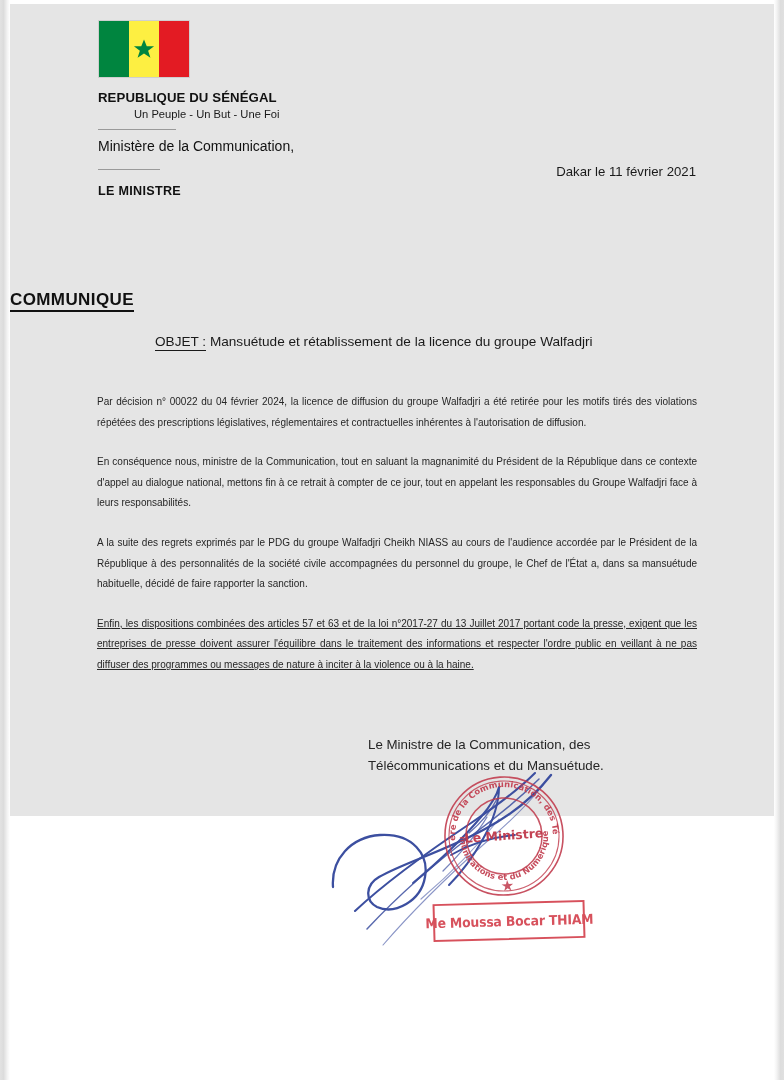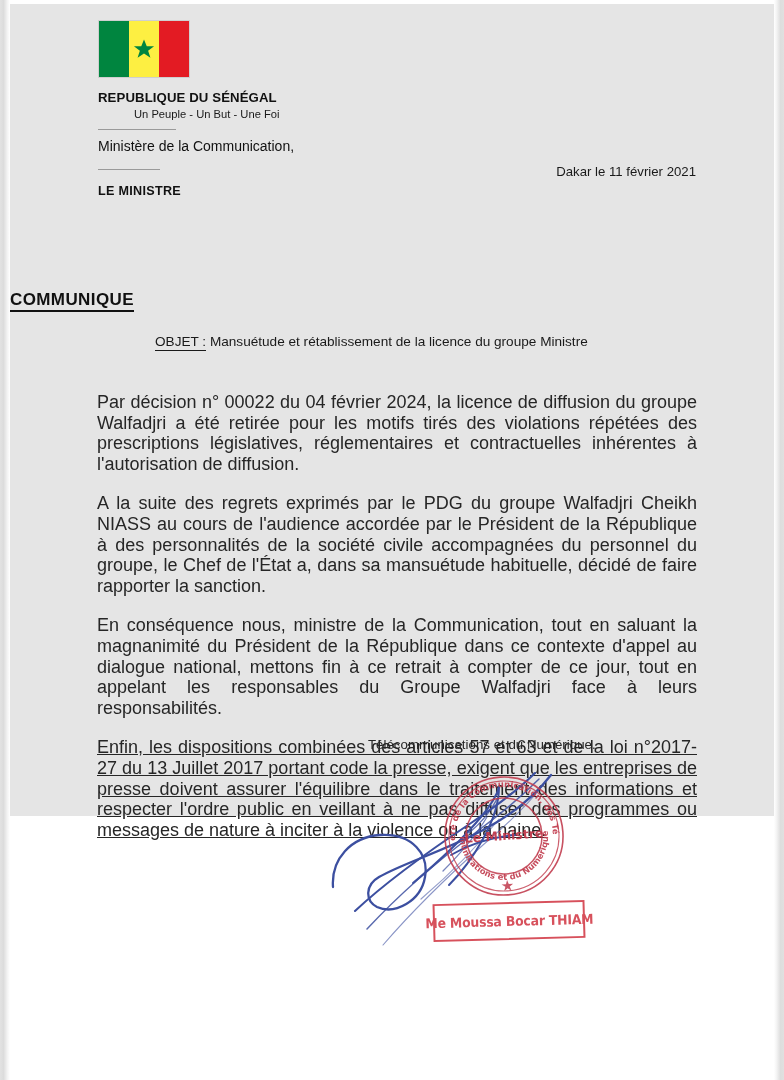--- a/index.html
+++ b/index.html
@@ -161,21 +161,21 @@
   }
 
   
   .body-block {
     position: absolute;
     left: 87px;
     top: 388px;
     width: 600px;
   }
   .para {
-    font-size: 18px;
+    font-size: 10px;
     line-height: 20.6px;
     color: #262626;
     text-align: justify;
     text-justify: inter-word;
     margin: 0 0 19px 0;
   }
   .para:last-child { margin-bottom: 0; text-decoration: underline; }
 
   
   .sig-text {
@@ -269,32 +269,33 @@
     <div class="le-ministre">LE MINISTRE</div>
   </div>
 
   <div class="date-line">Dakar le 11 février 2021</div>
 
   <div class="communique">
     <span>COMMUNIQUE</span>
   </div>
 
   <div class="objet">
-    <span class="lbl">OBJET :</span><span>&nbsp;</span><span>Mansuétude et rétablissement de la licence du groupe Ministre</span>
+    <span class="lbl">OBJET :</span><span>&nbsp;</span><span>Mansuétude et rétablissement de la licence du groupe Walfadjri</span>
   </div>
 
   <div class="body-block">
     <p class="para">Par décision n° 00022 du 04 février 2024, la licence de diffusion du groupe Walfadjri a été retirée pour les motifs tirés des violations répétées des prescriptions législatives, réglementaires et contractuelles inhérentes à l'autorisation de diffusion.</p>
+    <p class="para">En conséquence nous, ministre de la Communication, tout en saluant la magnanimité du Président de la République dans ce contexte d'appel au dialogue national, mettons fin à ce retrait à compter de ce jour, tout en appelant les responsables du Groupe Walfadjri face à leurs responsabilités.</p>
     <p class="para">A la suite des regrets exprimés par le PDG du groupe Walfadjri Cheikh NIASS au cours de l'audience accordée par le Président de la République à des personnalités de la société civile accompagnées du personnel du groupe, le Chef de l'État a, dans sa mansuétude habituelle, décidé de faire rapporter la sanction.</p>
-    <p class="para">En conséquence nous, ministre de la Communication, tout en saluant la magnanimité du Président de la République dans ce contexte d'appel au dialogue national, mettons fin à ce retrait à compter de ce jour, tout en appelant les responsables du Groupe Walfadjri face à leurs responsabilités.</p>
     <p class="para">Enfin, les dispositions combinées des articles 57 et 63 et de la loi n°2017-27 du 13 Juillet 2017 portant code la presse, exigent que les entreprises de presse doivent assurer l'équilibre dans le traitement des informations et respecter l'ordre public en veillant à ne pas diffuser des programmes ou messages de nature à inciter à la violence ou à la haine.</p>
   </div>
 
   <div class="sig-text">
-    <div class="last">Télécommunications et du Numérique.</div>
+    <div>Le Ministre de la Communication, des</div>
+    <div class="last">Télécommunications et du Mansuétude.</div>
   </div>
 
   <div class="sig-area">
     <svg width="300" height="200" viewBox="0 0 300 200">
       <g fill="none" stroke="#3c4fa0" stroke-linecap="round" stroke-linejoin="round">
         <path d="M8,128 C6,100 26,78 55,76 C88,74 104,96 100,118
                  C96,142 70,156 52,148 C40,142 40,126 54,118
                  C78,104 120,92 160,70 C190,54 212,34 226,16" stroke-width="2.3"></path>
         <path d="M30,152 C62,122 104,92 146,64 C176,44 196,28 210,14" stroke-width="2.1"></path>
         <path d="M42,170 C70,140 110,104 150,74 C180,52 200,34 214,20" stroke-width="1.5" opacity="0.85"></path>

